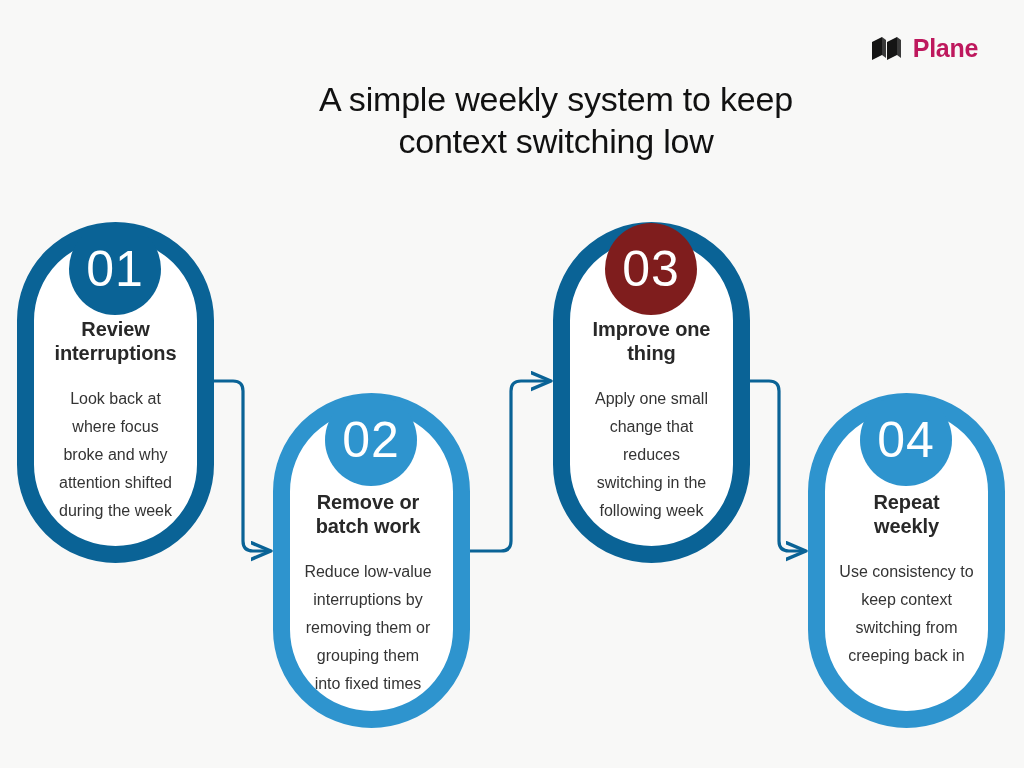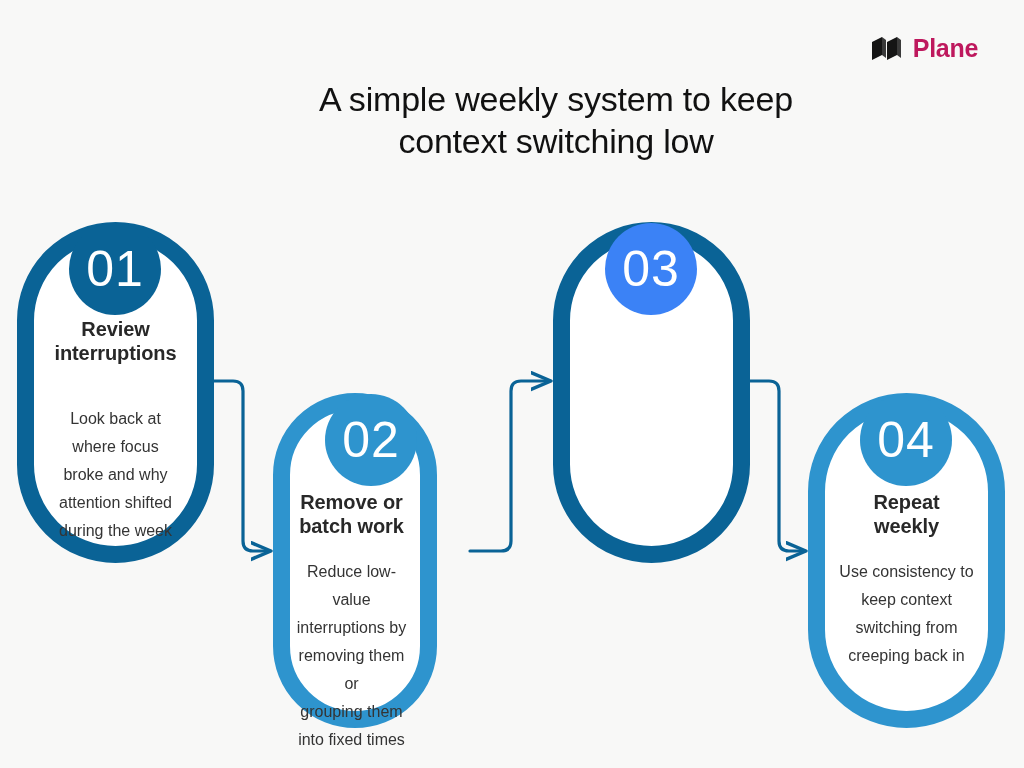--- a/index.html
+++ b/index.html
@@ -101,28 +101,28 @@
     font-size: 16px;
     line-height: 28px;
     font-weight: 400;
     color: #343434;
     white-space: pre-line;
   }
 
   
   #card-1 { left: 17px;  top: 222px; width: 197px; height: 341px;
             border-width: 17px; border-radius: 99px; }
-  #card-2 { left: 273px; top: 393px; width: 164px; height: 335px;
+  #card-2 { left: 273px; top: 393px; width: 197px; height: 335px;
             border-width: 17px; border-radius: 99px; }
   #card-3 { left: 553px; top: 222px; width: 197px; height: 341px;
             border-width: 17px; border-radius: 99px; }
   #card-4 { left: 808px; top: 393px; width: 197px; height: 335px;
             border-width: 17px; border-radius: 99px; }
 
-  #card-1 .card-inner { padding: 78px 6px 0 6px; gap: 20px; }
+  #card-1 .card-inner { padding: 78px 6px 0 6px; }
   #card-2 .card-inner { padding: 80px 13px 0 6px; }
   #card-3 .card-inner { padding: 78px 6px 0 6px; }
   #card-4 .card-inner { padding: 80px 6px 0 6px; }
 
   .step-badge { width: 92px; height: 92px; font-size: 50px; }
   #card-1 .step-badge { left: 35px;  top: -16px; }
   #card-2 .step-badge { left: 35px;  top: -16px; }
   #card-3 .step-badge { left: 35px;  top: -16px; }
   #card-4 .step-badge { left: 35px;  top: -16px; }
 
@@ -183,22 +183,31 @@
 batch work</div>
     <div class="step-body">Reduce low-value
 interruptions by
 removing them or
 grouping them
 into fixed times</div>
   </div>
 </div>
 
 <div class="step-card" id="card-3" style="border-color:#0a6396;">
-  <div class="step-badge" style="background:#3b82f6;">
+  <div class="step-badge" style="background:#7f1d1d;">
     <span>03</span>
+  </div>
+  <div class="card-inner">
+    <div class="step-heading">Improve one
+thing</div>
+    <div class="step-body">Apply one small
+change that
+reduces
+switching in the
+following week</div>
   </div>
 </div>
 
 <div class="step-card" id="card-4" style="border-color:#2e94ce;">
   <div class="step-badge" style="background:#2e94ce;">
     <span>04</span>
   </div>
   <div class="card-inner">
     <div class="step-heading">Repeat
 weekly</div>

